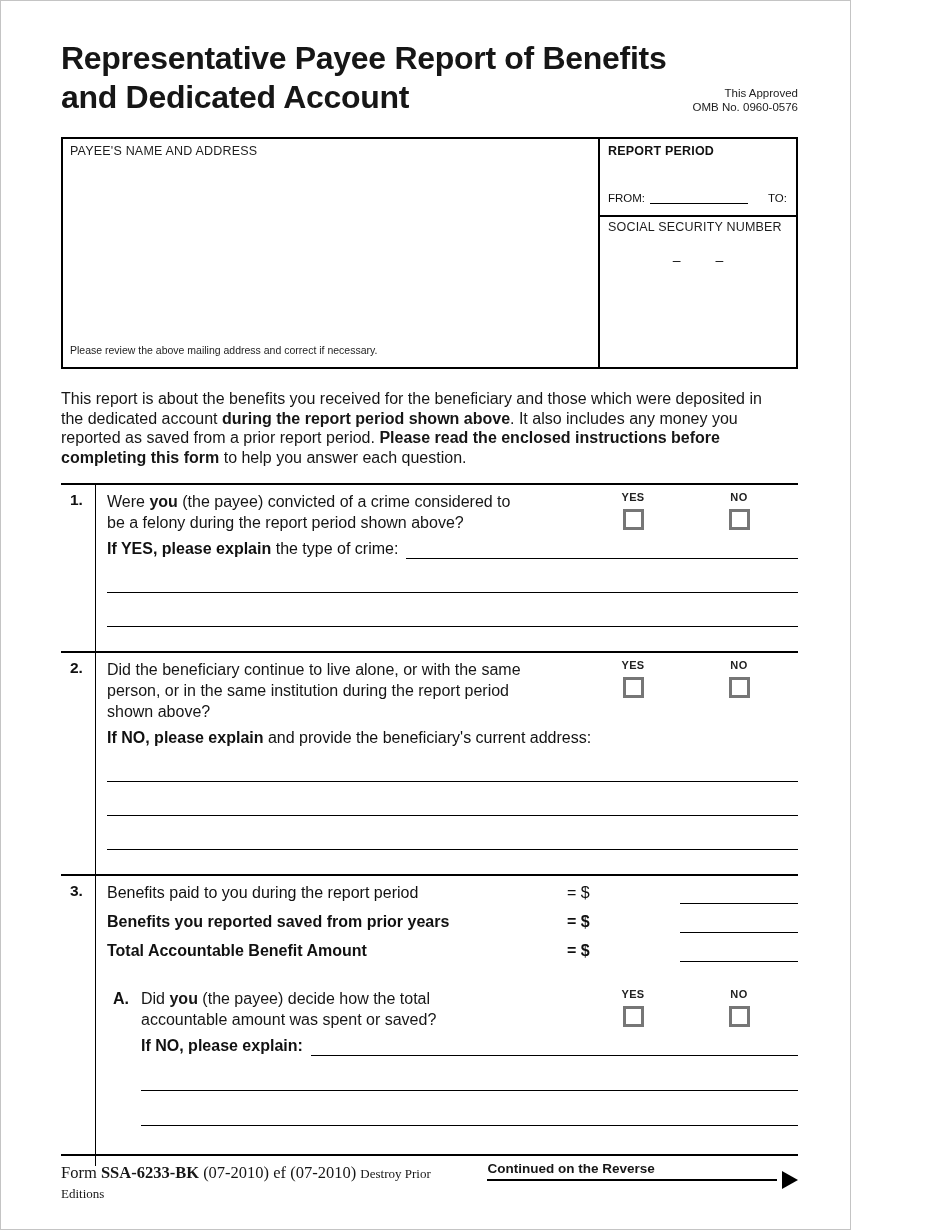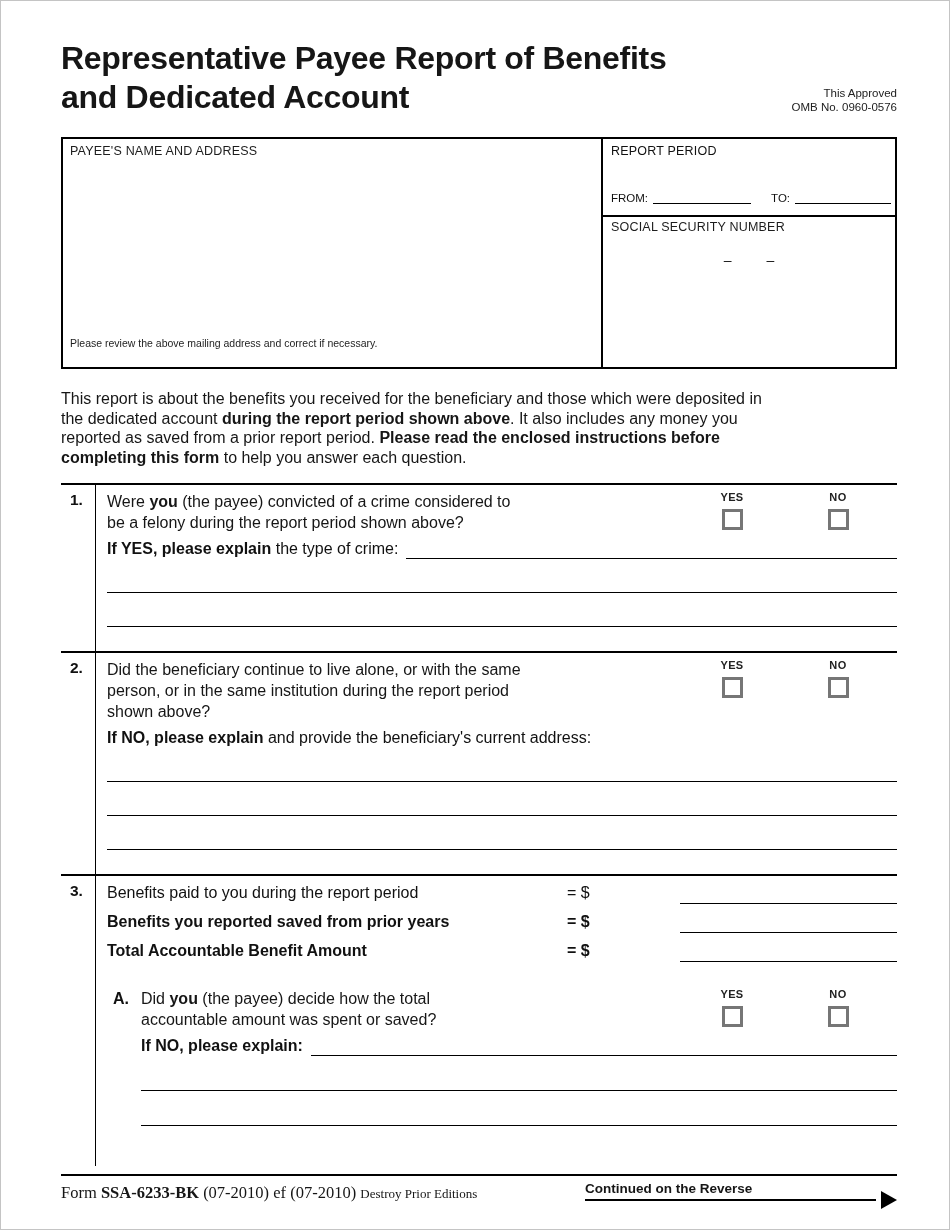--- a/index.html
+++ b/index.html
@@ -1,41 +1,41 @@
 <!DOCTYPE html>
 <html><head>
 <meta charset="utf-8">
 <style>
   html, body { margin: 0; padding: 0; background: #ffffff; }
   .page {
     position: relative;
-    width: 950px;
+    width: 851px;
     height: 1230px;
     box-sizing: border-box;
     background: #ffffff;
     border: 1px solid #c4c4c4;
     padding: 0 52px 0 60px;
     font-family: "Liberation Sans", sans-serif;
     color: #111111;
     overflow: hidden;
   }
 
   
   .title-row { display: flex; justify-content: space-between; align-items: flex-end; margin-top: 38px; }
   .page-title { margin: 0; font-size: 32px; line-height: 39px; font-weight: bold; letter-spacing: -0.3px; color: #161616; }
   .omb { text-align: right; font-size: 11.5px; line-height: 14px; padding-bottom: 3px; color: #222; }
 
   
   .header-box { display: flex; border: 2px solid #000; margin-top: 20px; height: 232px; box-sizing: border-box; }
-  .hb-left { width: 540px; border-right: 2px solid #000; display: flex; flex-direction: column; padding: 5px 8px 18px 7px; box-sizing: border-box; }
+  .hb-left { width: 540px; border-right: 2px solid #000; display: flex; flex-direction: column; padding: 5px 8px 11px 7px; box-sizing: border-box; }
   .hb-label { font-size: 12.5px; letter-spacing: 0.2px; color: #1d1d1d; }
   .hb-note { font-size: 10.5px; color: #1d1d1d; }
   .payee-blank { flex: 1; }
   .hb-right { flex: 1; display: flex; flex-direction: column; box-sizing: border-box; }
-  .hb-rp { font-size: 12.5px; font-weight: normal; padding: 5px 8px 0 8px; letter-spacing: 0.2px; }
+  .hb-rp { font-size: 12.5px; font-weight: bold; padding: 5px 8px 0 8px; letter-spacing: 0.2px; }
   .fromto { display: flex; align-items: flex-end; font-size: 11.5px; padding: 0 4px 2px 8px; margin-top: 32px; }
   .fromto .lbl { margin-right: 5px; }
   .wline { border-bottom: 1.5px solid #000; height: 13px; }
   .from-line { width: 98px; margin-right: 20px; }
   .to-line { flex: 1; }
   .ssn-block { border-top: 2px solid #000; margin-top: 9px; padding: 3px 8px 0 8px; }
   .ssn-dashes { text-align: center; font-size: 14px; white-space: pre; margin-top: 18px; color: #222; }
   .ben-block { border-top: 2px solid #000; margin-top: 15px; padding: 4px 8px; flex: 1; display: flex; flex-direction: column; }
   .ben-blank { flex: 1; }
 

